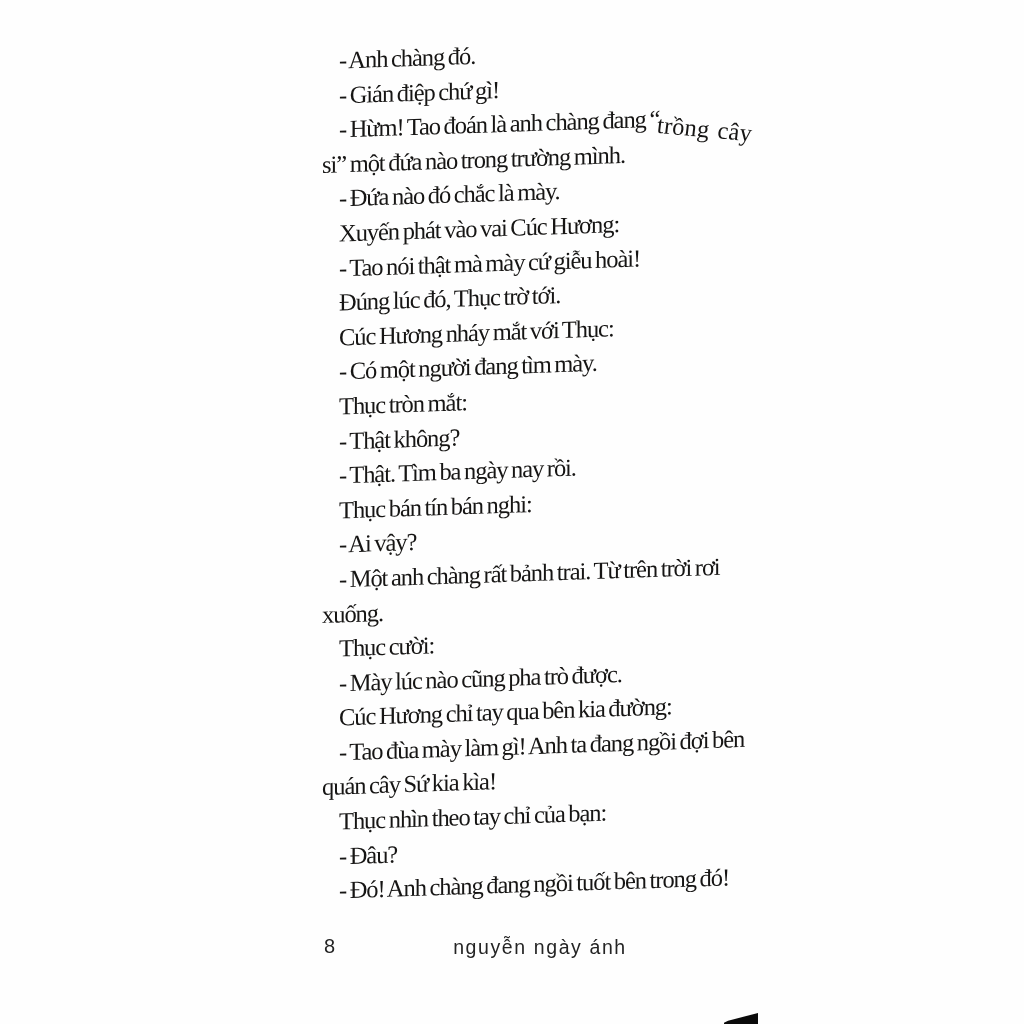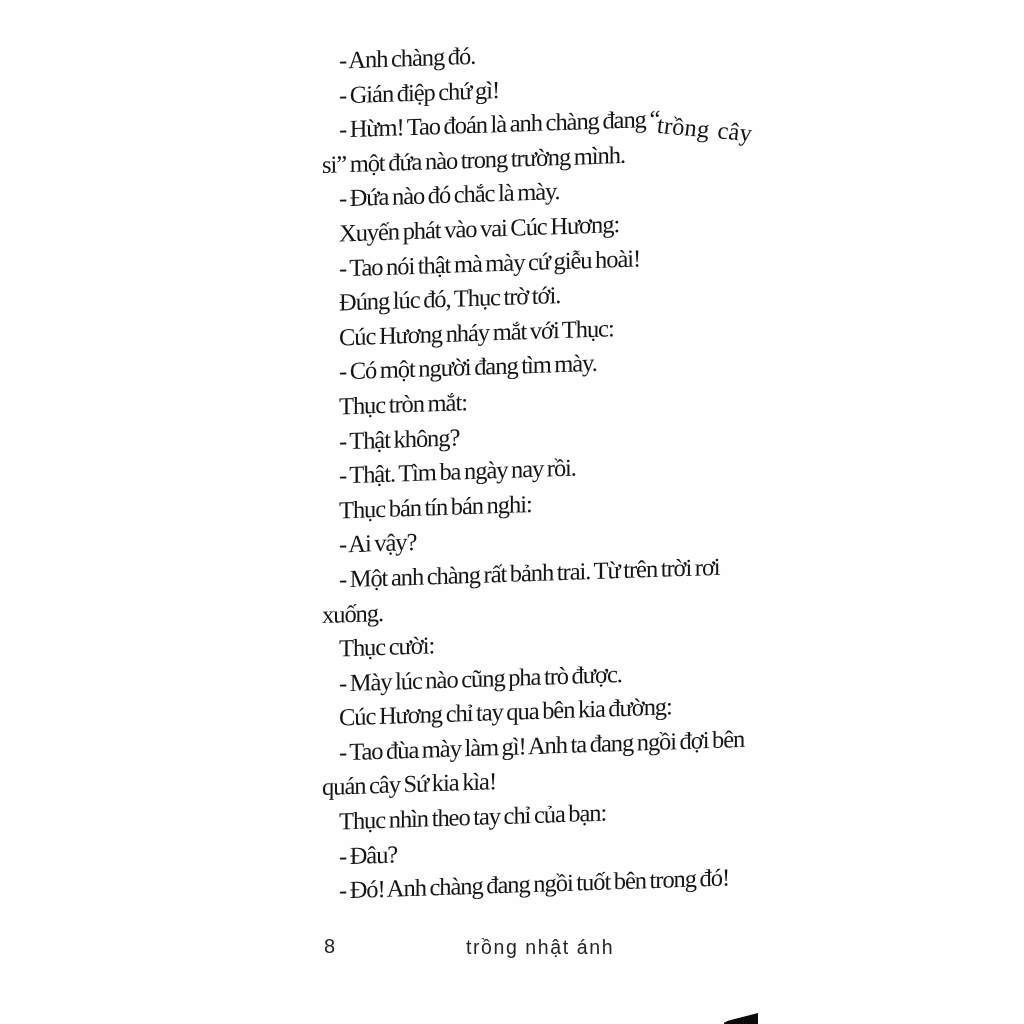--- a/index.html
+++ b/index.html
@@ -113,18 +113,18 @@
       <div class="line indent">Cúc Hương chỉ tay qua bên kia đường:</div>
       <div class="line indent">- Tao đùa mày làm gì! Anh ta đang ngồi đợi bên</div>
       <div class="line">quán cây Sứ kia kìa!</div>
       <div class="line indent">Thục nhìn theo tay chỉ của bạn:</div>
       <div class="line indent">- Đâu?</div>
       <div class="line indent">- Đó! Anh chàng đang ngồi tuốt bên trong đó!</div>
     </div>
 
   <div class="footer">
     <span class="page-number">8</span>
-    <span class="running-title">trồng nhật ánh</span>
+    <span class="running-title">nguyễn ngày ánh</span>
   </div>
 
   <div class="corner-mark"></div>
 
 </div>
 
 </body></html>

